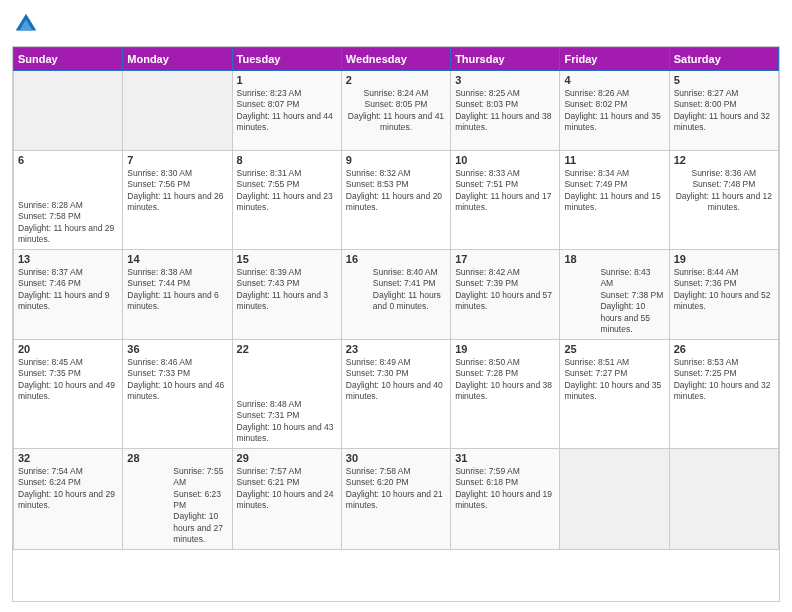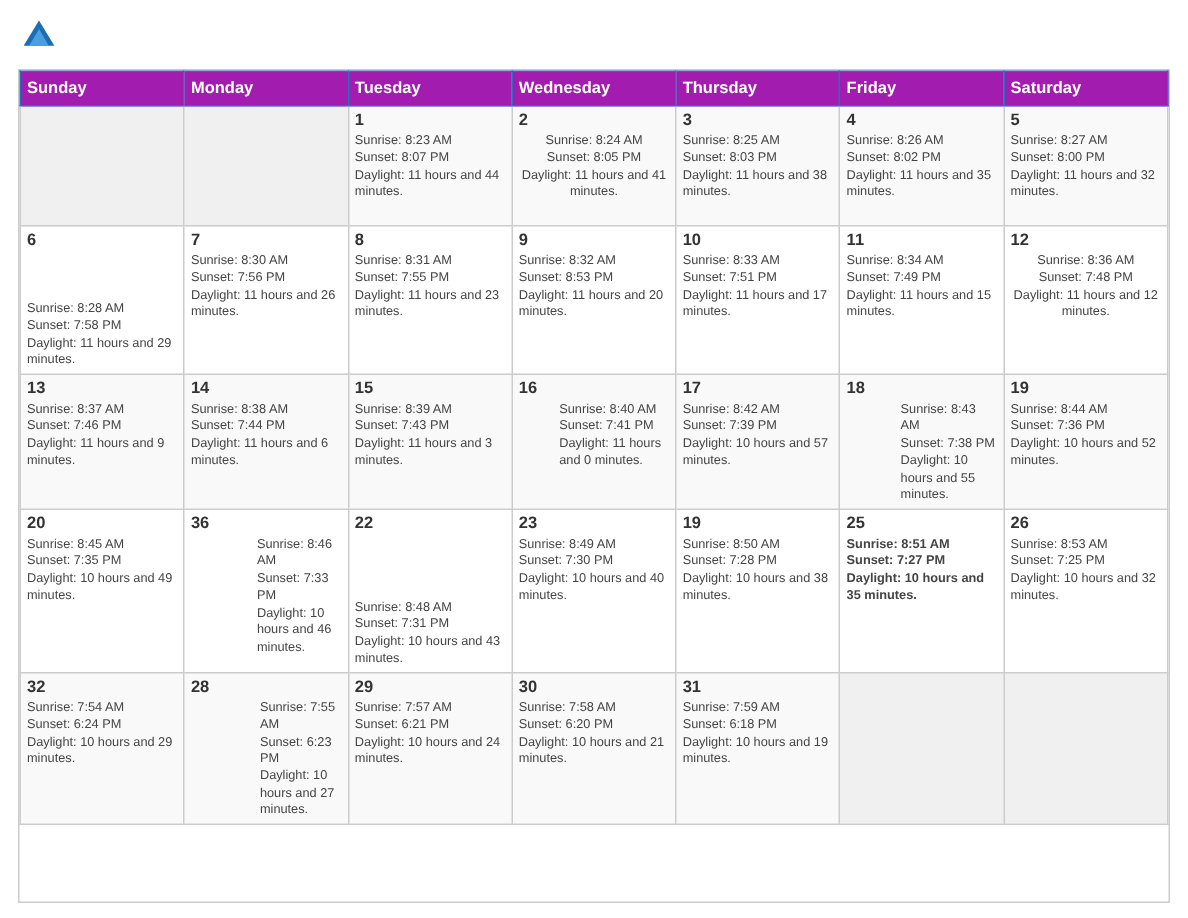--- a/index.html
+++ b/index.html
@@ -267,21 +267,21 @@
           </tr>
           <tr>
             <td>
               <span class="day-num">20</span>
               <div class="day-info" style="white-space: pre-line;">Sunrise: 8:45 AM
 Sunset: 7:35 PM
 Daylight: 10 hours and 49 minutes.</div>
             </td>
             <td>
               <span class="day-num">36</span>
-              <div class="day-info" style="white-space: pre-line; margin-left: 44px;">Sunrise: 8:46 AM
+              <div class="day-info" style="white-space: pre-line;">Sunrise: 8:46 AM
 Sunset: 7:33 PM
 Daylight: 10 hours and 46 minutes.</div>
             </td>
             <td>
               <span class="day-num">22</span>
               <div class="day-info" style="white-space: pre-line; margin-top: 44px;">Sunrise: 8:48 AM
 Sunset: 7:31 PM
 Daylight: 10 hours and 43 minutes.</div>
             </td>
             <td>
@@ -291,21 +291,21 @@
 Daylight: 10 hours and 40 minutes.</div>
             </td>
             <td>
               <span class="day-num">19</span>
               <div class="day-info" style="white-space: pre-line;">Sunrise: 8:50 AM
 Sunset: 7:28 PM
 Daylight: 10 hours and 38 minutes.</div>
             </td>
             <td>
               <span class="day-num">25</span>
-              <div class="day-info" style="white-space: pre-line; font-weight: bold;">Sunrise: 8:51 AM
+              <div class="day-info" style="white-space: pre-line;">Sunrise: 8:51 AM
 Sunset: 7:27 PM
 Daylight: 10 hours and 35 minutes.</div>
             </td>
             <td>
               <span class="day-num">26</span>
               <div class="day-info" style="white-space: pre-line;">Sunrise: 8:53 AM
 Sunset: 7:25 PM
 Daylight: 10 hours and 32 minutes.</div>
             </td>
           </tr>

